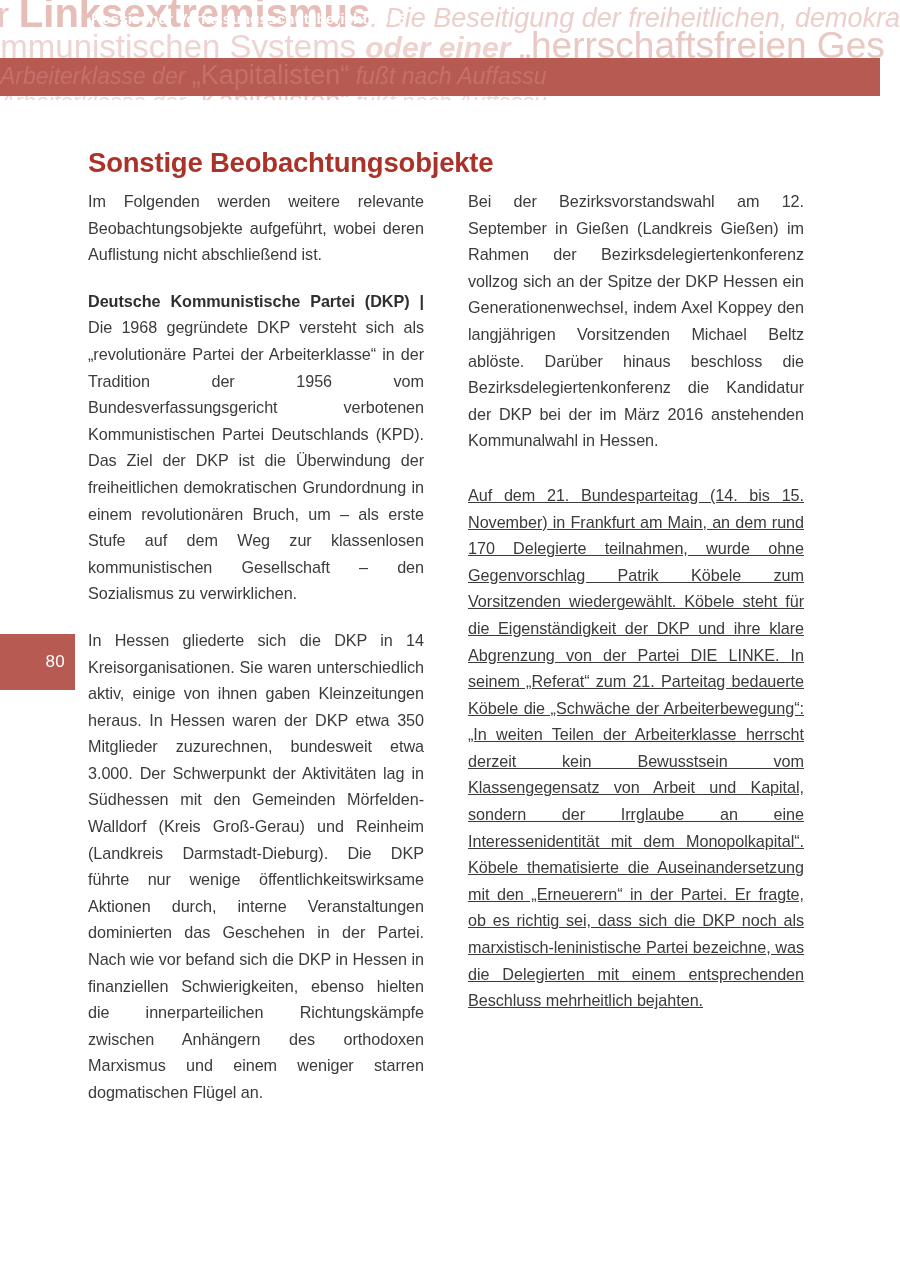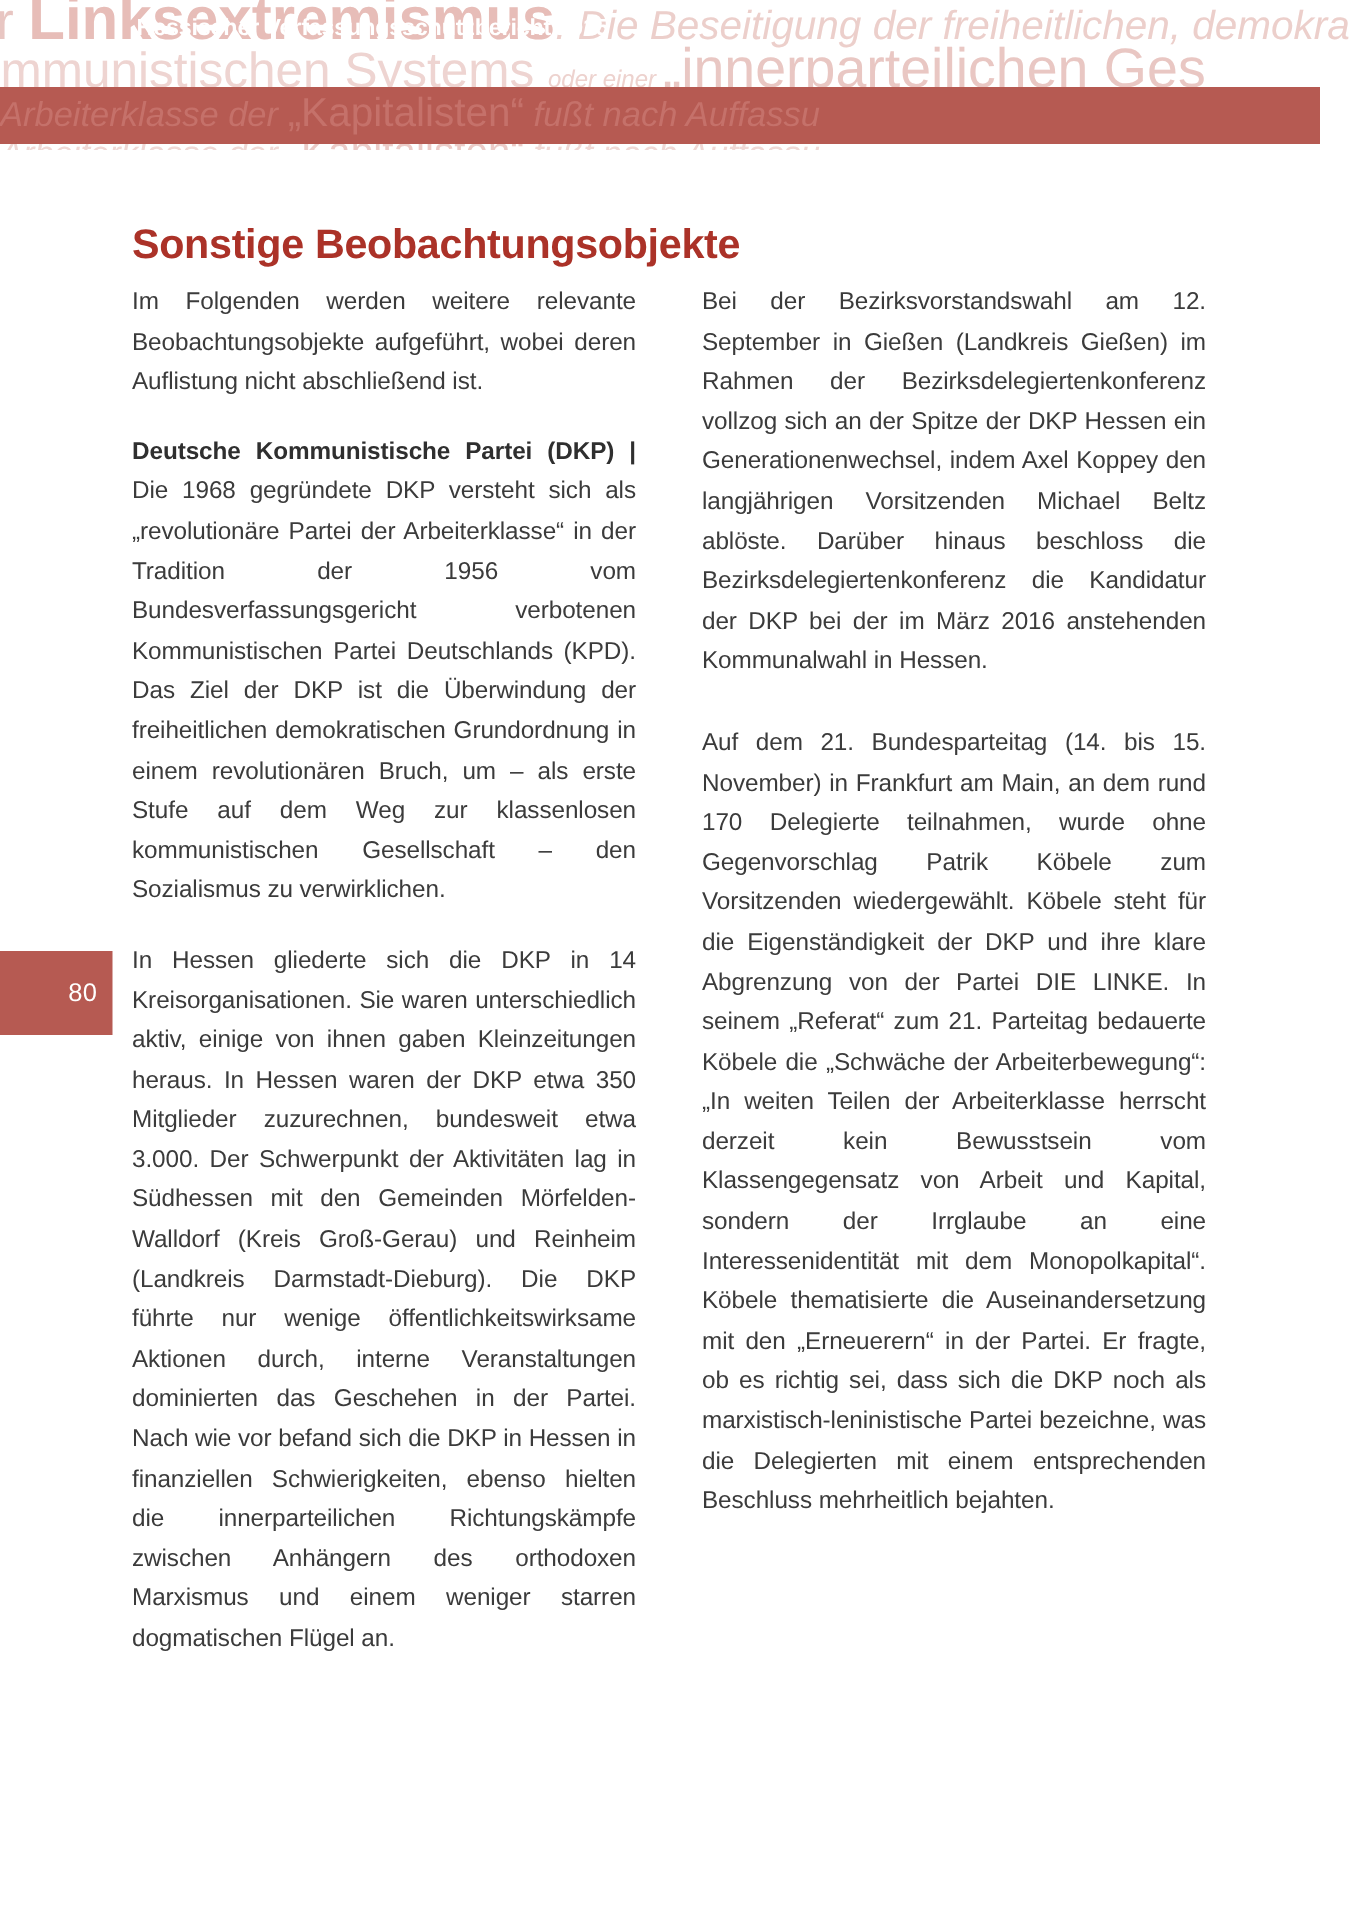--- a/index.html
+++ b/index.html
@@ -51,22 +51,23 @@
     color: #eccfcb;
   }
   .wm-l2 {
     top: 25px;
     left: -18px;
     font-size: 33px;
     color: #eed4d1;
   }
   .wm-l2 .wm-it {
     font-style: italic;
-    font-size: 16px;
+    font-size: 30px;
     color: #edd2ce;
+    font-weight: bold;
   }
   .wm-l2 .wm-strong {
     font-size: 37px;
     color: #e9c7c3;
   }
   .wm-l3 {
     top: 56px;
     left: -30px;
     font-size: 23px;
     font-style: italic;
@@ -196,29 +197,29 @@
     letter-spacing: -0.05px;
     color: #3b3b3b;
   }
   .para:last-child { margin-bottom: 16px; }
   .para .lead {
     font-weight: bold;
     color: #2f2f2f;
     margin-top: 12px;
   }
   .col-right .para-gap-1 { margin-bottom: 28px; }
-  .col-right .para-gap-2 { margin-bottom: 26px; }
+  .col-right .para-gap-2 { margin-bottom: 26px; text-decoration: underline; }
   .col-right .para-gap-3 { margin-bottom: 26px; }
 </style>
 </head>
 <body>
 
 <div class="watermark-band">
   <div class="wm-line wm-l1"><span>er </span><span class="wm-strong">Linksextremismus</span><span class="wm-it">. Die Beseitigung der freiheitlichen, demokrat</span></div>
-  <div class="wm-line wm-l2"><span>ommunistischen Systems </span><span class="wm-it">oder einer </span><span class="wm-strong">„innerparteilichen Ges</span></div>
+  <div class="wm-line wm-l2"><span>ommunistischen Systems </span><span class="wm-it">oder einer </span><span class="wm-strong">„herrschaftsfreien Ges</span></div>
   <div class="wm-line wm-l3"><span>ismus. Sie teilen Gesellschaften in </span><span class="wm-strong">Klassen</span><span> ein und behaupten, es gebe einen </span><span class="wm-strong">anda</span></div>
   <div class="wm-line wm-l4"><span>er Arbe</span><span>iterklasse der </span><span class="wm-strong">„Kapitalisten“</span><span> fußt nach Auffassu</span></div>
 </div>
 
 <div class="runhead-bar">
   <div class="wm-overlay">
     <div class="wm-ovl-line wm-ovl-a"><span class="wm-strong">Klassen</span><span class="wm-strong">anda</span></div>
     <div class="wm-ovl-line wm-ovl-b"><span>er Arbe</span><span>iterklasse der </span><span class="wm-strong">„Kapitalisten“</span><span> fußt nach Auffassu</span></div>
   </div>
 </div>

